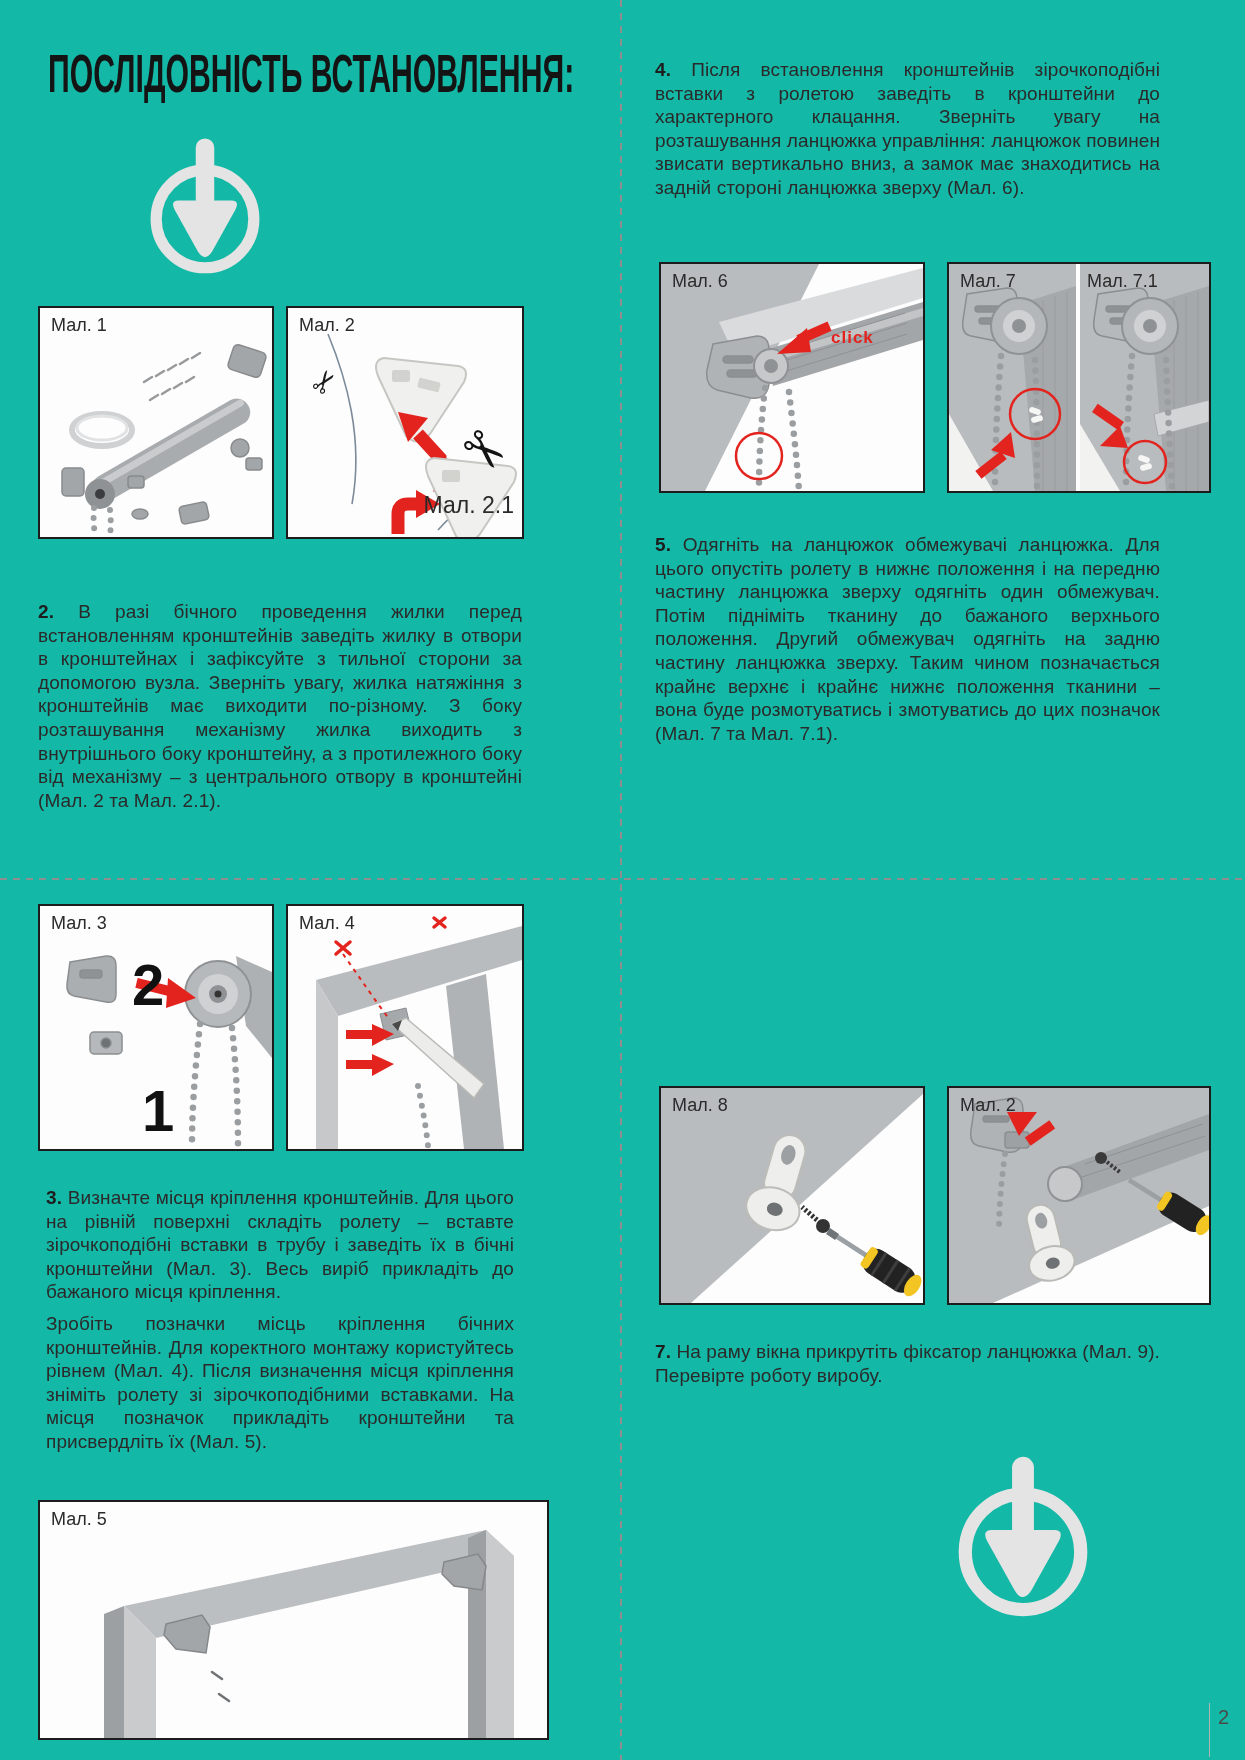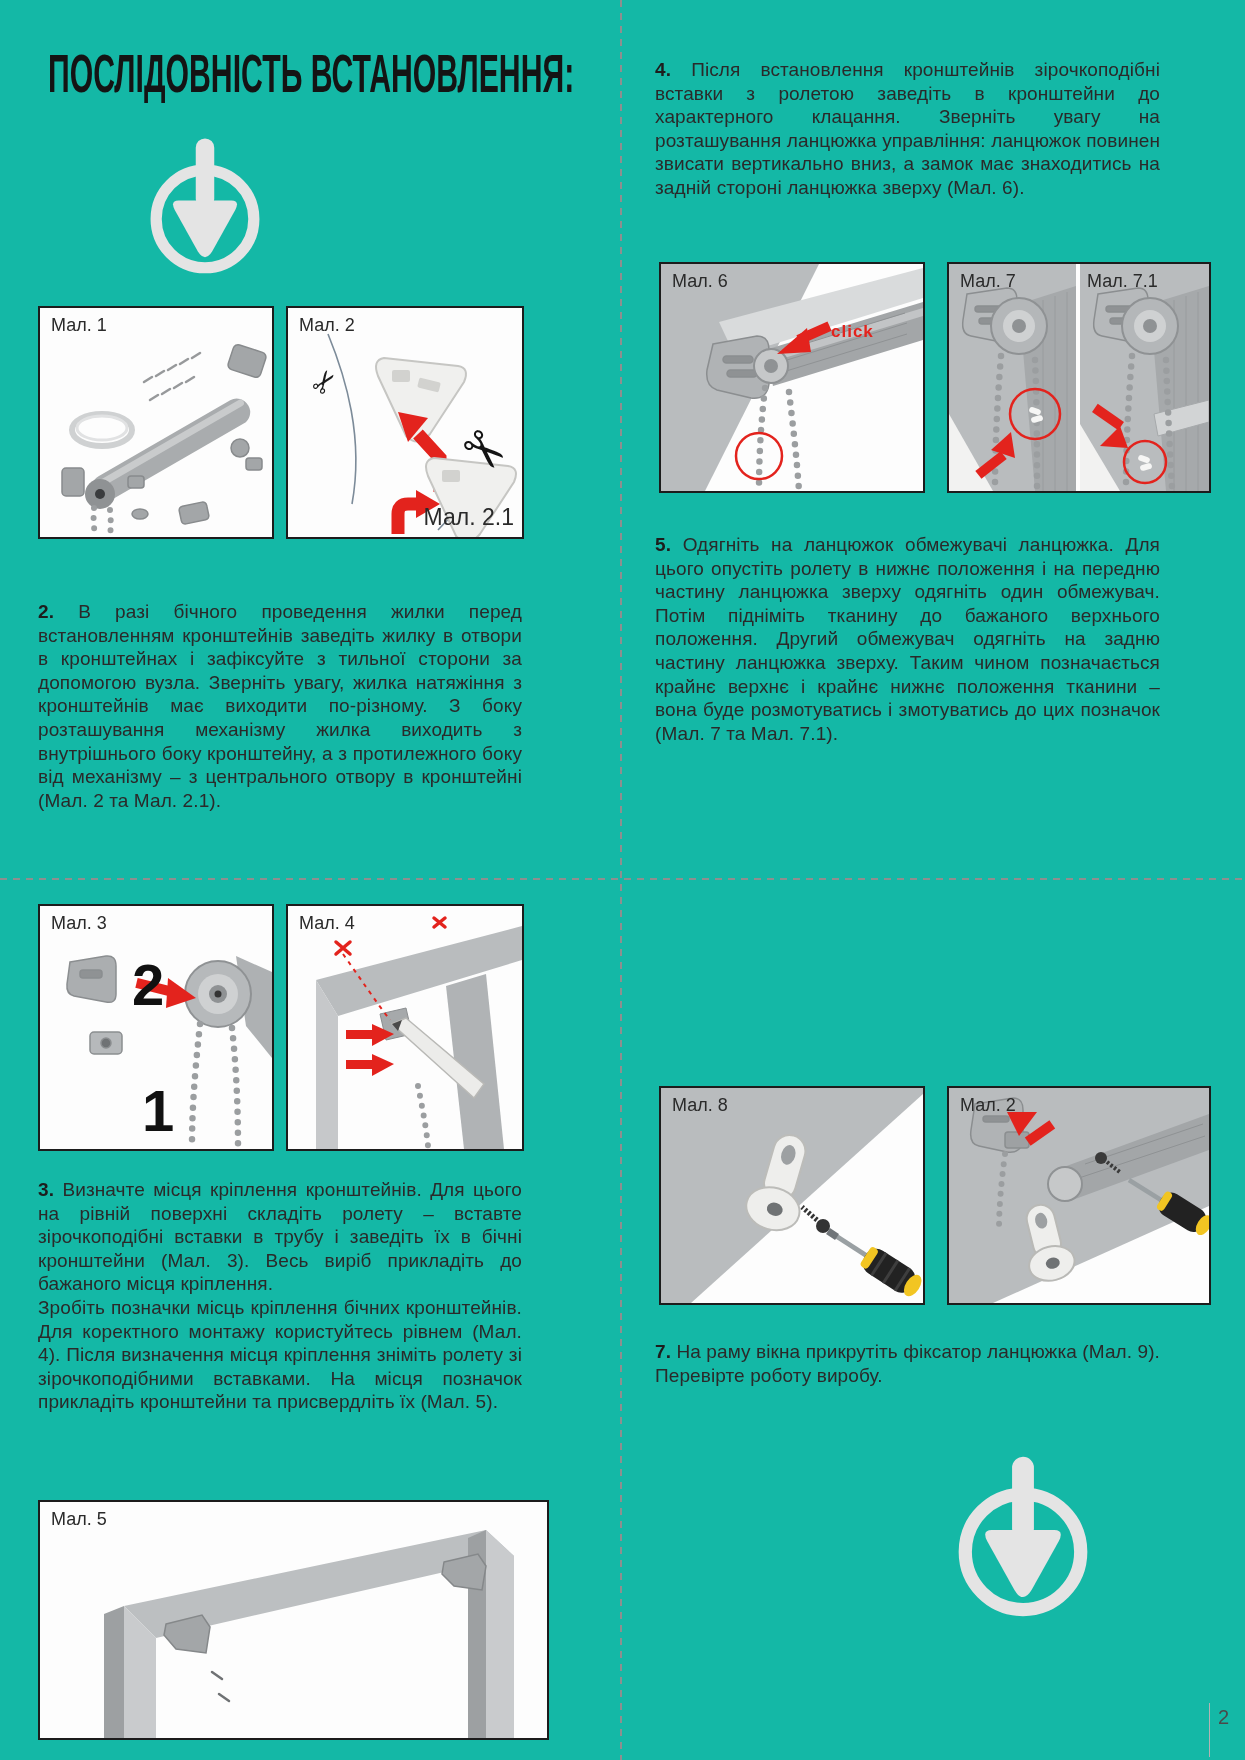--- a/index.html
+++ b/index.html
@@ -3,25 +3,25 @@
 <meta charset="utf-8">
 <style>
   html,body{margin:0;padding:0;background:#ffffff;}
   .page{position:relative;width:1245px;height:1760px;background:#14b8a6;
         font-family:"Liberation Sans",sans-serif;color:#262626;overflow:hidden;}
   .z{z-index:2;}
   .title{position:absolute;left:48px;top:42px;width:600px;font-size:54px;font-weight:700;
          letter-spacing:0px;color:#141414;transform:scaleX(0.56);transform-origin:0 0;white-space:nowrap;}
   .para{position:absolute;font-size:19px;line-height:23.6px;text-align:justify;
         letter-spacing:0.1px;color:#2a2a2a;}
-  .para p{margin:0;}
+  .para p{margin:8px;}
   .para b{font-weight:700;color:#1d1d1d;}
   .figbox{position:absolute;border:2px solid #1c1c1c;background:#fdfdfd;overflow:hidden;z-index:2;}
   .figlabel{position:absolute;top:7px;left:11px;font-size:18px;color:#2a2a2a;z-index:4;}
-  .figlabel-br{position:absolute;bottom:6px;right:8px;font-size:23px;color:#2a2a2a;z-index:4;}
+  .figlabel-br{position:absolute;bottom:18px;right:8px;font-size:23px;color:#2a2a2a;z-index:4;}
   .figsvg{position:absolute;left:0;top:0;width:100%;height:100%;}
   .vfold{position:absolute;left:620px;top:0;width:2px;height:1760px;z-index:1;
          background:repeating-linear-gradient(to bottom,#8f8f8f 0 7px,transparent 7px 13px);}
   .hfold{position:absolute;left:0;top:878px;height:2px;width:1245px;z-index:1;
          background:repeating-linear-gradient(to right,#8f8f8f 0 7px,transparent 7px 13px);}
   .wm{position:absolute;z-index:0;}
   .bignum{position:absolute;font-weight:700;color:#111;font-size:58px;line-height:1;z-index:3;}
   .click-note{position:absolute;color:#e3231d;font-weight:700;font-size:17px;z-index:3;letter-spacing:1px;}
   .pagenum-line{position:absolute;left:1209px;top:1703px;width:1px;height:54px;background:#b3b3b3;z-index:2;}
   .pagenum{position:absolute;left:1218px;top:1706px;font-size:20px;color:#4a4a4a;z-index:2;}
@@ -212,21 +212,21 @@
     </svg>
   </div>
 
   <div class="para z" style="left:655px;top:58px;width:505px">
     <b>4.</b>
     <span>Після встановлення кронштейнів зірочкоподібні вставки з ролетою заведіть в кронштейни до характерного клацання. Зверніть увагу на розташування ланцюжка управління: ланцюжок повинен звисати вертикально вниз, а замок має знаходитись на задній стороні ланцюжка зверху (Мал. 6).</span>
   </div>
 
   <div class="figbox" style="left:659px;top:262px;width:262px;height:227px">
     <div class="figlabel">Мал. 6</div>
-    <div class="click-note" style="left:170px;top:58px">click</div>
+    <div class="click-note" style="left:170px;top:64px">click</div>
     <svg class="figsvg" viewBox="0 0 262 227">
       <polygon points="0,0 158,0 44,227 0,227" fill="#b9bcbe"></polygon>
       <polygon points="58,58 262,4 262,34 74,92" fill="#d9dbdc"></polygon>
       <g>
         <polygon points="104,86 262,38 262,76 112,122" fill="#a3a6a8"></polygon>
         <polygon points="108,90 262,44 262,52 110,98" fill="#c2c4c6"></polygon>
         <g stroke="#8f9294" stroke-width="1">
             <path d="M130,84 l114,-35 M126,96 l120,-37 M122,108 l124,-38"></path>
           </g>
       </g>

